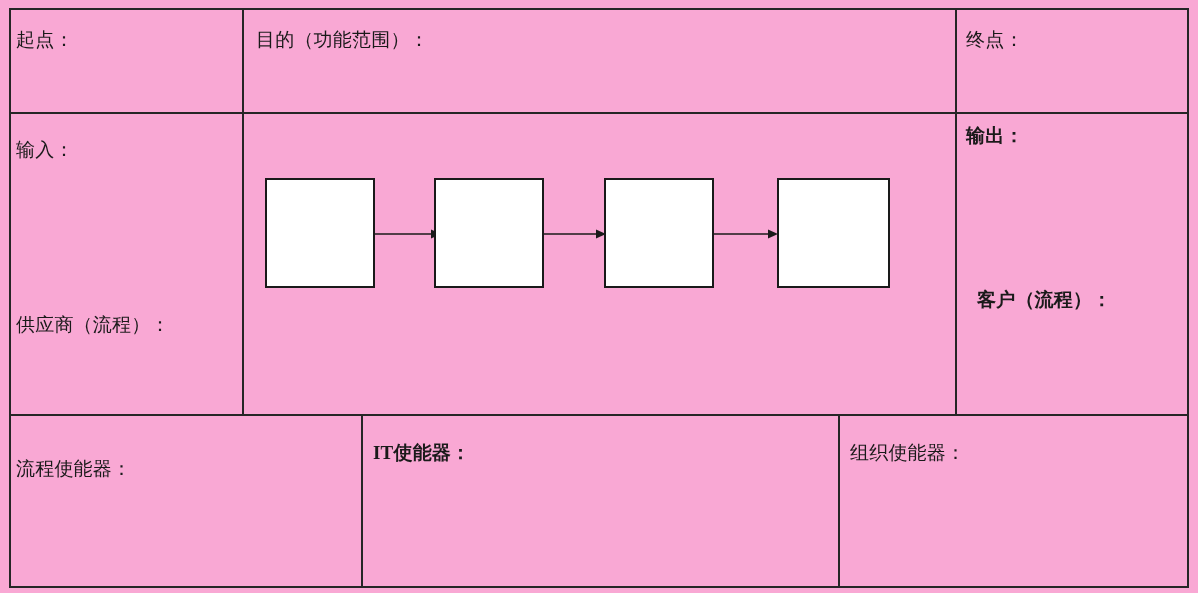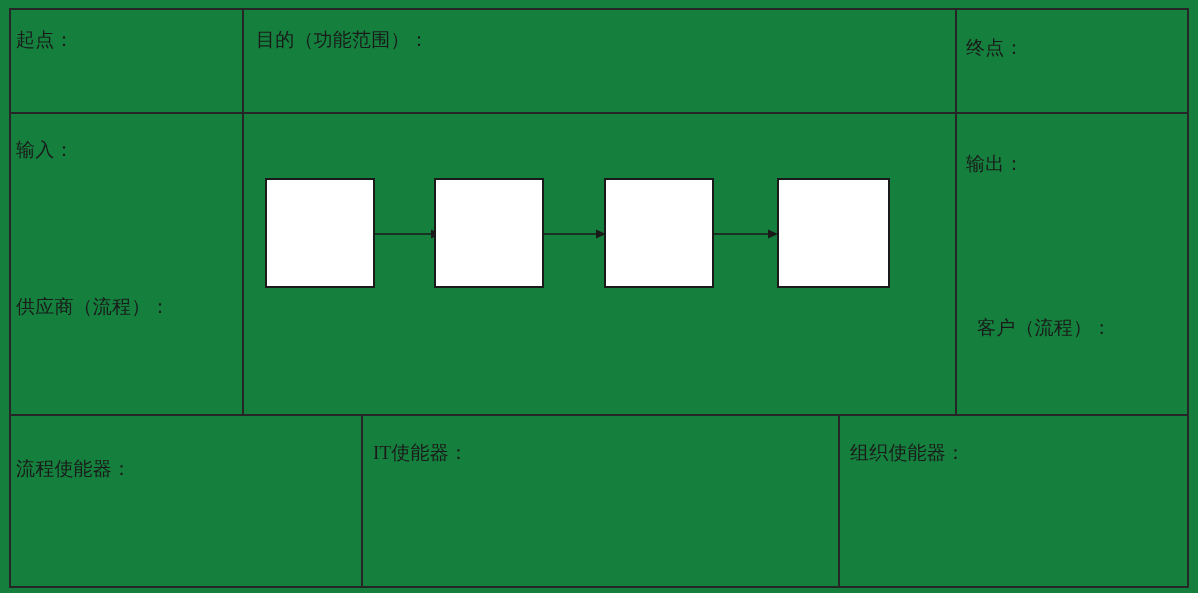--- a/index.html
+++ b/index.html
@@ -9,21 +9,21 @@
   }
   body {
     font-family: "Liberation Serif", "DejaVu Serif", serif;
     color: #1a1a1a;
   }
 
   .sipoc-canvas {
     position: relative;
     width: 1198px;
     height: 593px;
-    background: #15803d;
+    background: #f9a8d4;
     box-sizing: border-box;
     overflow: hidden;
   }
 
   
   .frame {
     position: absolute;
     left: 9px;
     top: 8px;
     width: 1180px;
@@ -85,31 +85,31 @@
   <div class="rule v" style="left:838px; top:414px; height:174px;"></div>
 
   <div class="cell" style="left:11px; top:10px; width:231px; height:102px;">
     <span class="cell-label" style="left:5px; top:20px;">起点：</span>
   </div>
 
   <div class="cell" style="left:244px; top:10px; width:711px; height:102px;">
     <span class="cell-label" style="left:12px; top:20px;">目的（功能范围）：</span>
   </div>
 
-  <div class="cell" style="left:957px; top:18px; width:230px; height:102px;border-radius:23px;">
+  <div class="cell" style="left:957px; top:10px; width:230px; height:102px;border-radius:23px;">
     <span class="cell-label" style="left:9px; top:20px;">终点：</span>
   </div>
 
   <div class="cell" style="left:11px; top:114px; width:231px; height:300px;padding-left:42px;">
     <span class="cell-label" style="left:5px; top:26px;">输入：</span>
-    <span class="cell-label" style="left:5px; top:183px;font-family:Liberation Serif, serif;">供应商（流程）：</span>
+    <span class="cell-label" style="left:5px; top:201px;font-family:Liberation Serif, serif;">供应商（流程）：</span>
   </div>
 
 
-  <div class="cell" style="left:957px; top:128px; width:202px; height:300px;">
+  <div class="cell" style="left:957px; top:100px; width:202px; height:300px;font-weight:bold;">
     <span class="cell-label" style="left:9px; top:26px;">输出：</span>
     <span class="cell-label" style="left:9px; top:190px;margin-left:11px;">客户（流程）：</span>
   </div>
 
   <div class="flow-box" style="left:265px; top:178px; width:110px; height:110px;"></div>
 
   <svg class="flow-arrow" style="left:375px; top:229px; width:66px;" viewBox="0 0 66 10">
     <line x1="0" y1="5" x2="57" y2="5" stroke="#1a1a1a" stroke-width="1.6"></line>
     <polygon points="56,0.5 66,5 56,9.5" fill="#1a1a1a"></polygon>
   </svg>
@@ -128,20 +128,20 @@
     <polygon points="54,0.5 64,5 54,9.5" fill="#1a1a1a"></polygon>
   </svg>
 
   <div class="flow-box" style="left:777px; top:178px; width:113px; height:110px;"></div>
 
   <div class="cell" style="left:11px; top:416px; width:350px; height:170px;">
     <span class="cell-label" style="left:5px; top:43px;">流程使能器：</span>
   </div>
 
   <div class="cell" style="left:363px; top:416px; width:475px; height:170px;">
-    <span class="cell-label" style="left:10px; top:27px;">IT使能器：</span>
+    <span class="cell-label" style="left:10px; top:27px;font-weight:bold;">IT使能器：</span>
   </div>
 
   <div class="cell" style="left:840px; top:416px; width:386px; height:170px;">
     <span class="cell-label" style="left:10px; top:27px;">组织使能器：</span>
   </div>
 
 </div>
 
 </body></html>

